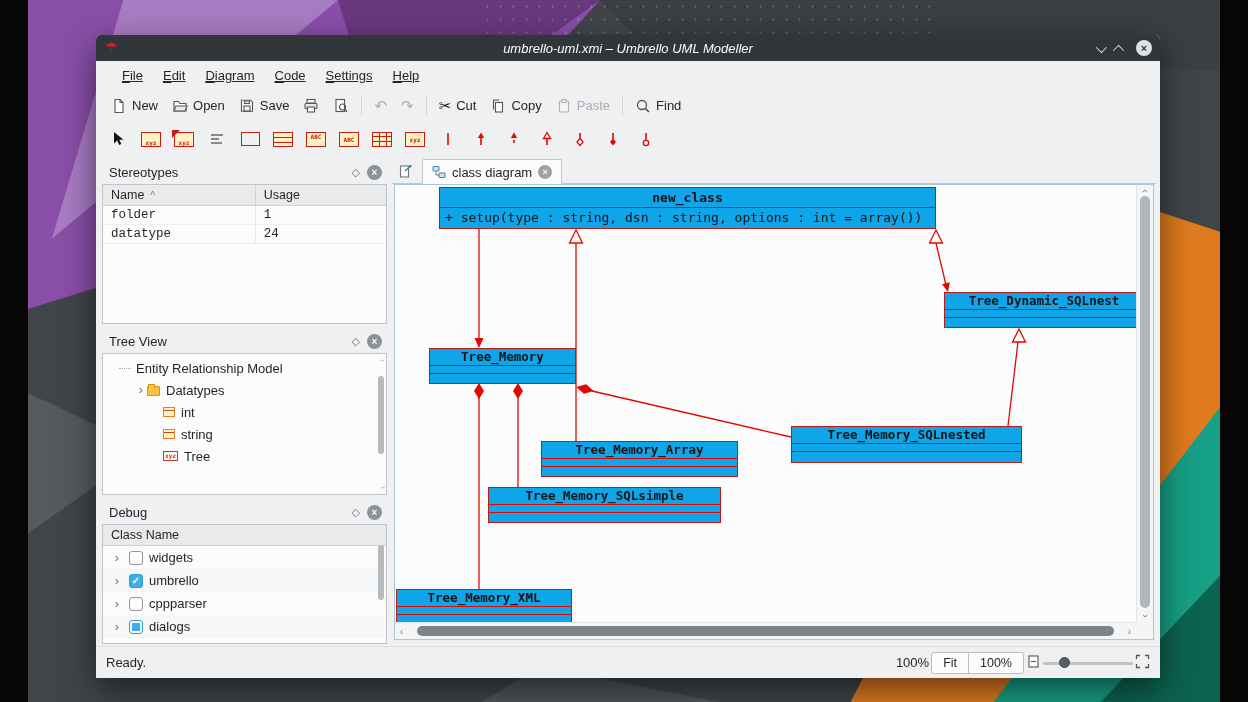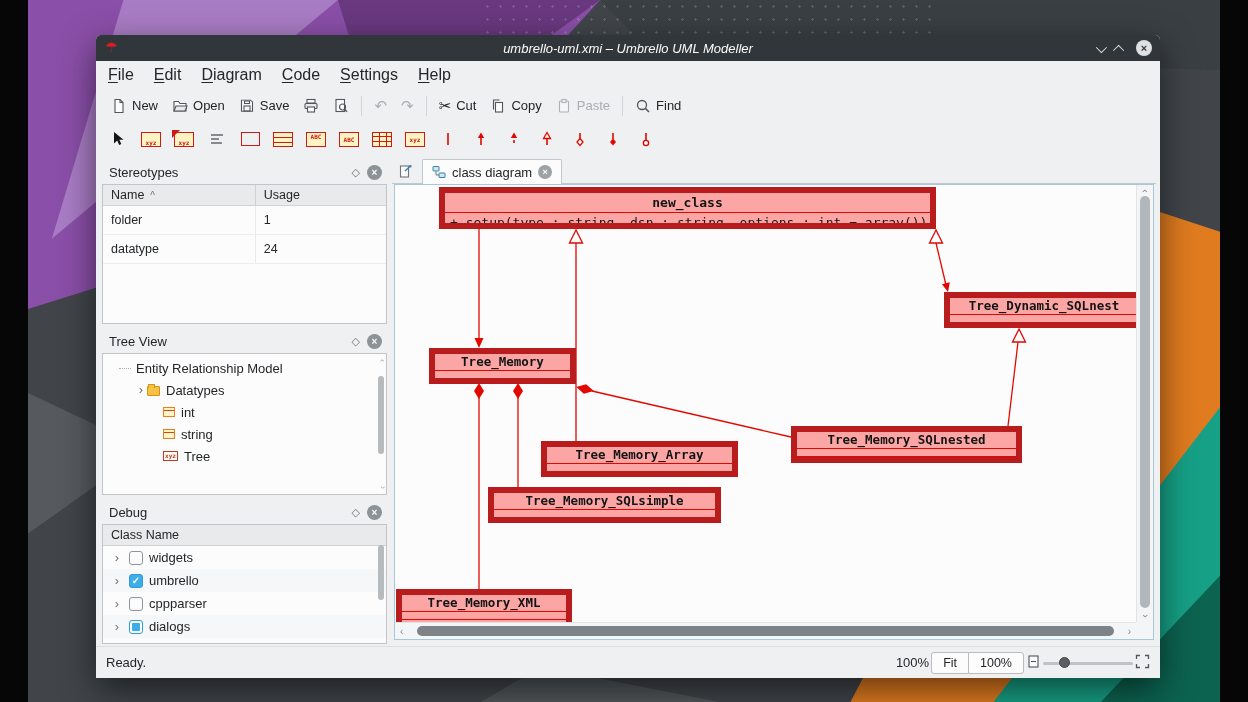--- a/index.html
+++ b/index.html
@@ -34,21 +34,21 @@
     display:flex; align-items:center; }
   .titlebar .title { position:absolute; left:0; right:0; text-align:center; color:#fcfcfc; font-size:13px;font-style:italic; }
   .app-icon { position:absolute; left:9px; top:4px; font-size:14px; line-height:17px; color:#e01b24; }
   .win-controls { position:absolute; right:8px; top:0; height:26px; display:flex; align-items:center; gap:12px; }
   .chev { width:8px; height:8px; border:solid #d7dadc; border-width:0 1.6px 1.6px 0; display:inline-block; }
   .chev.down { transform:rotate(45deg) translateY(-2px); }
   .chev.up   { transform:rotate(-135deg) translateY(-2px); }
   .close-circle { width:16px; height:16px; border-radius:50%; background:#dfe0e2; color:#31363b;
     font-size:11px; line-height:16px; text-align:center; font-weight:bold; }
 
-  .menubar { display:flex; align-items:center; height:28px; padding-left:2px; font-size:16px; }
+  .menubar { display:flex; align-items:center; height:28px; padding-left:16px; font-size:13px;text-decoration:underline; }
   .menu-item { padding:4px 10px; border-radius:3px; }
   .mn { text-decoration:underline; text-underline-offset:2px; }
 
   .toolbar-main { display:flex; align-items:center; height:33px; padding-left:8px; font-size:13px; }
   .tbtn { display:flex; align-items:center; gap:5px; padding:3px 7px; border-radius:3px; white-space:nowrap; }
   .tbtn svg { display:block; }
   .glyph { font-size:15px; line-height:16px; }
   .disabled { color:#a9adb1; }
   .sep { width:1px; height:20px; background:#d3d6d8; margin:0 5px; }
 
@@ -82,21 +82,21 @@
     background:#fcfcfc; border:1px solid #c1c5c9; overflow:hidden; }
 
   .p-stereotypes { top:2px;  height:166px; }
   .p-treeview    { top:171px; height:168px; }
   .p-debug       { top:342px; height:146px; }
 
   .st-header { display:flex; height:21px; background:#e9eaeb; border-bottom:1px solid #cfd2d4; font-size:12.5px; }
   .st-name  { width:54%; display:flex; align-items:center; gap:6px; padding-left:8px; border-right:1px solid #cfd2d4; }
   .st-usage { flex:1; display:flex; align-items:center; padding-left:8px; }
   .sort { color:#6e7478; font-size:10px; }
-  .st-row { display:flex; height:29px; font-size:12.5px; border-bottom:1px solid #eceeef; }
+  .st-row { display:flex; height:19px; font-size:12.5px; border-bottom:1px solid #eceeef;font-family:Liberation Mono, monospace; }
   .st-row .c1 { width:54%; padding-left:8px; border-right:1px solid #e8eaeb; display:flex; align-items:center; }
   .st-row .c2 { flex:1; padding-left:8px; display:flex; align-items:center; }
 
   .tv-row { height:22px; display:flex; align-items:center; font-size:13px; position:relative; }
   .tv-row.selected { background:#a6d8f2; }
   .expander { display:inline-block; color:#70767b; font-size:13px; width:12px; text-align:center; line-height:12px; }
   .expander.open { transform:rotate(90deg); }
   .branch { display:inline-block; width:12px; border-top:1px dotted #a9aeb3; margin-right:5px; }
   .icon-gap { margin-right:6px; }
   .folder { width:13px; height:10px; border-radius:1px; position:relative; display:inline-block; margin-top:2px; }
@@ -132,21 +132,21 @@
     border:1px solid #c3c7cb; border-bottom:none; border-radius:2px 2px 0 0; margin-left:4px; font-size:13px;
     position:relative; top:1px; }
   .tab-close { width:14px; height:14px; border-radius:50%; background:#9da2a6; color:#fcfcfc; font-size:9px;
     line-height:14px; text-align:center; font-weight:bold; }
 
   .canvas-frame { position:absolute; left:2px; right:2px; top:26px; bottom:4px;
     border:1px solid #a5c8dc; background:#fcfcfc; }
   .canvas { position:absolute; left:0; top:0; right:17px; bottom:17px; background:#fcfcfc; overflow:hidden; }
   .wires { position:absolute; left:0; top:0; width:739px; height:437px; }
 
-  .uml-box { position:absolute; background:#fca5a5; border:6px solid #b91c1c; overflow:hidden; }
+  .uml-box { position:absolute; background:#0ea5e9; border:1px solid #b91c1c; overflow:hidden; }
   .uml-title { font-family:"DejaVu Sans Mono",monospace; font-weight:bold; font-size:12.5px; color:#141414;
     text-align:center; height:16px; line-height:16px; white-space:nowrap; }
   .uml-title.nc { height:19px; line-height:19px; font-size:13px; }
   .uml-comp { height:8px; border-top:1px solid #e20800; }
   .uml-method { border-top:1px solid #e20800; font-family:"DejaVu Sans Mono",monospace; font-size:13px;
     color:#141414; height:21px; line-height:20px; padding-left:5px; white-space:nowrap; }
 
   .vscroll { position:absolute; top:0; right:0; bottom:17px; width:17px; background:#f4f5f6; border-left:1px solid #e2e4e6; }
   .vthumb { position:absolute; left:3px; right:3px; top:11px; bottom:14px; background:#b2b7bb; border-radius:5px; }
   .hscroll { position:absolute; left:0; right:17px; bottom:0; height:17px; background:#f4f5f6; border-top:1px solid #e2e4e6; }

